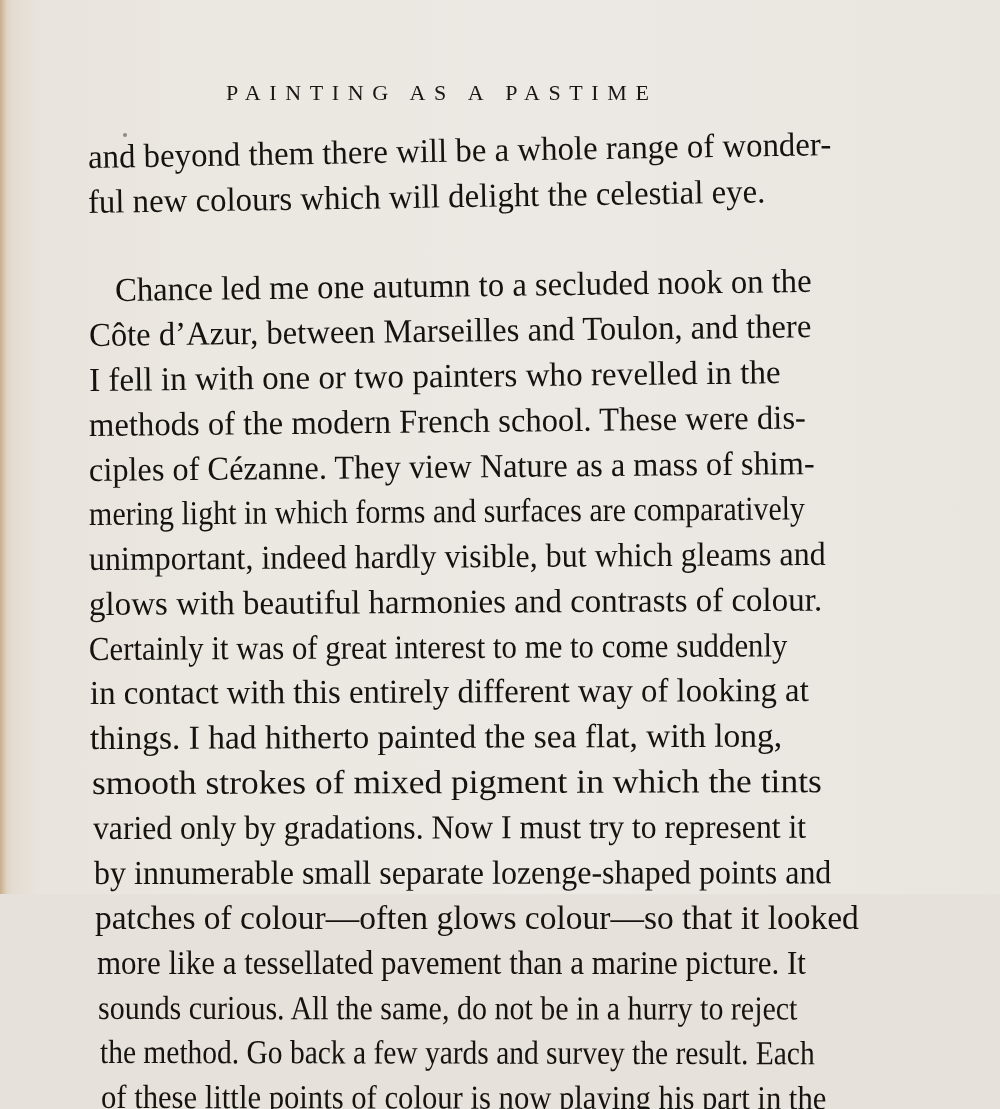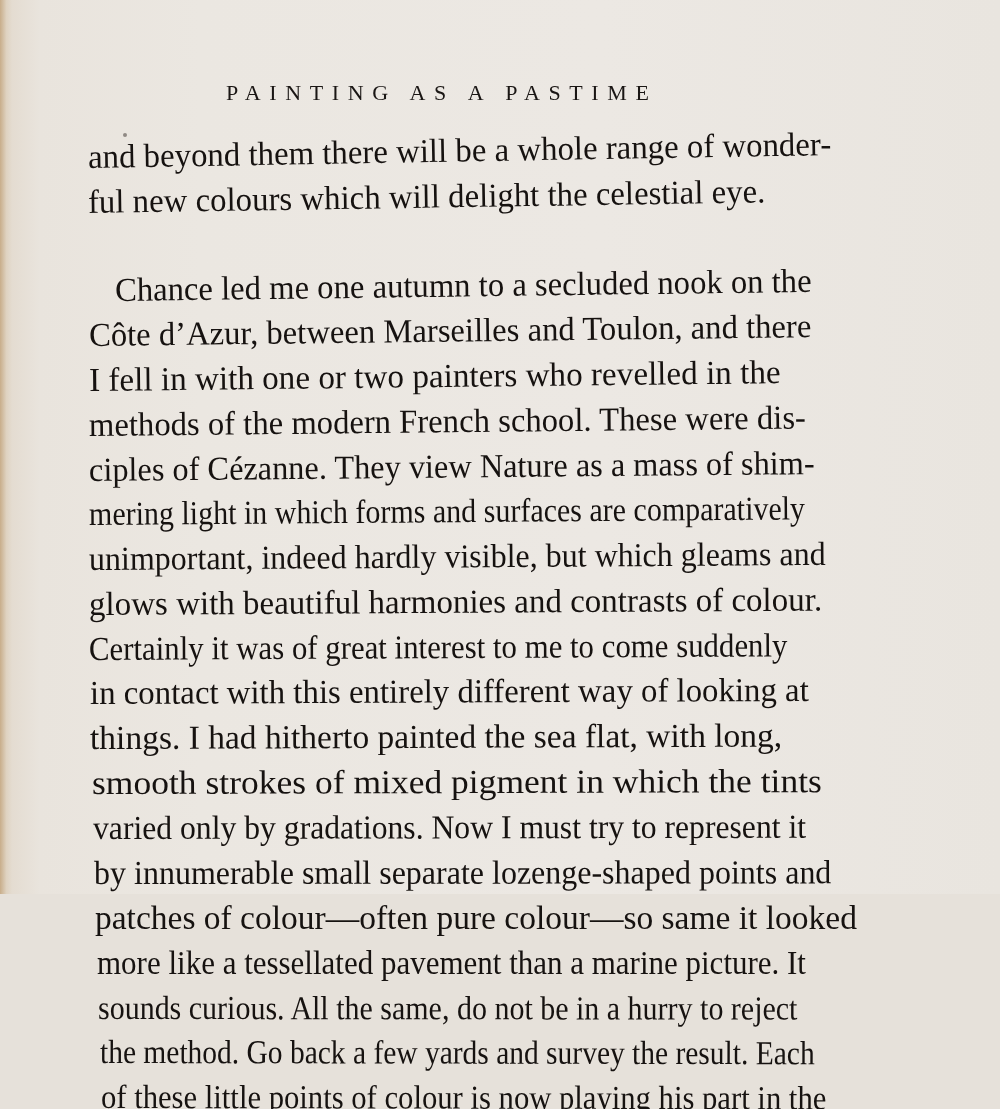--- a/index.html
+++ b/index.html
@@ -75,18 +75,18 @@
   <div class="line" style="left:89px;  top:453px; transform: rotate(-0.55deg) scaleX(0.965);">ciples of Cézanne. They view Nature as a mass of shim-</div>
   <div class="line" style="left:89px;  top:497px; transform: rotate(-0.45deg) scaleX(0.895);">mering light in which forms and surfaces are comparatively</div>
   <div class="line" style="left:89px;  top:542px; transform: rotate(-0.4deg) scaleX(0.955);">unimportant, indeed hardly visible, but which gleams and</div>
   <div class="line" style="left:89px;  top:587px; transform: rotate(-0.35deg) scaleX(0.985);">glows with beautiful harmonies and contrasts of colour.</div>
   <div class="line" style="left:89px;  top:632px; transform: rotate(-0.3deg) scaleX(0.92);">Certainly it was of great interest to me to come suddenly</div>
   <div class="line" style="left:90px;  top:676px; transform: rotate(-0.25deg) scaleX(0.98);">in contact with this entirely different way of looking at</div>
   <div class="line" style="left:90px;  top:721px; transform: rotate(-0.2deg) scaleX(1.0);">things. I had hitherto painted the sea flat, with long,</div>
   <div class="line" style="left:92px;  top:766px; transform: rotate(-0.15deg) scaleX(1.06);">smooth strokes of mixed pigment in which the tints</div>
   <div class="line" style="left:93px;  top:811px; transform: rotate(-0.1deg) scaleX(0.945);">varied only by gradations. Now I must try to represent it</div>
   <div class="line" style="left:94px;  top:856px; transform: rotate(-0.05deg) scaleX(0.955);">by innumerable small separate lozenge-shaped points and</div>
-  <div class="line" style="left:95px;  top:901px; transform: rotate(0deg) scaleX(1.0);">patches of colour—often pure colour—so same it looked</div>
+  <div class="line" style="left:95px;  top:901px; transform: rotate(0deg) scaleX(1.0);">patches of colour—often glows colour—so that it looked</div>
   <div class="line" style="left:97px;  top:946px; transform: rotate(0deg) scaleX(0.925);">more like a tessellated pavement than a marine picture. It</div>
   <div class="line" style="left:98px;  top:991px; transform: rotate(0.05deg) scaleX(0.895);">sounds curious. All the same, do not be in a hurry to reject</div>
   <div class="line" style="left:100px; top:1035px; transform: rotate(0.1deg) scaleX(0.88);">the method. Go back a few yards and survey the result. Each</div>
   <div class="line" style="left:101px; top:1080px; transform: rotate(0.1deg) scaleX(0.915);">of these little points of colour is now playing his part in the</div>
 </div>
 
 </body></html>

